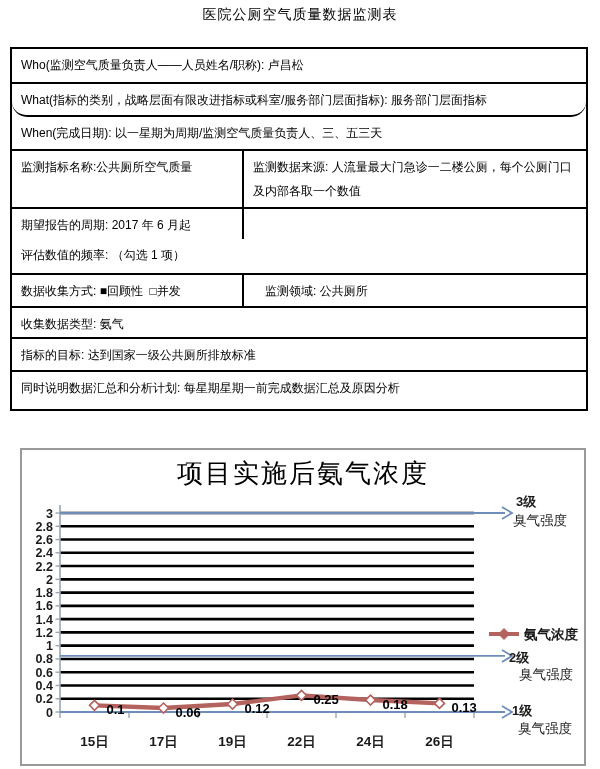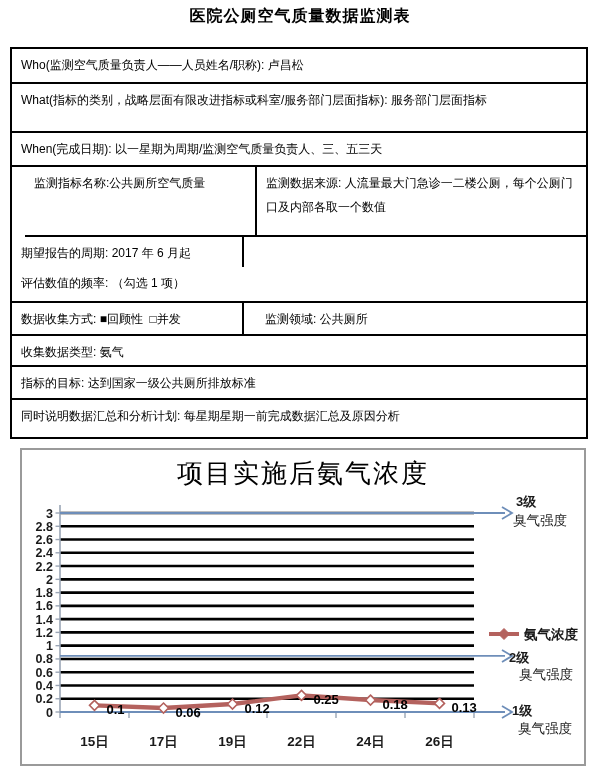--- a/index.html
+++ b/index.html
@@ -4,21 +4,21 @@
 <style>
   html,body{margin:0;padding:0;}
   body{
     width:600px;height:769px;position:relative;background:#ffffff;
     font-family:"Liberation Sans","DejaVu Sans",sans-serif;color:#000;
     overflow:hidden;
   }
   *{box-sizing:border-box;}
   .doc-title{
     position:absolute;top:6px;left:0;width:600px;text-align:center;
-    font-size:16px;font-weight:bold;letter-spacing:1px;
+    font-size:14px;font-weight:normal;letter-spacing:1px;
   }
   
   .mtable{
     position:absolute;left:10px;top:47px;width:578px;
     border:2px solid #000;background:#fff;
   }
   .trow{display:flex;border-bottom:2px solid #000;}
   .trow:last-child{border-bottom:none;}
   .tcell{flex:1;padding:4px 9px 2px 9px;overflow:hidden;}
   .tcell.fixed{flex:none;border-right:2px solid #000;}
@@ -41,31 +41,31 @@
 <body>
 
 <div class="doc-title">医院公厕空气质量数据监测表</div>
 
 <div class="mtable">
     <div class="trow" style="height: 35px;">
       <div class="tcell">
         <div class="tline">Who(监测空气质量负责人——人员姓名/职称): 卢昌松</div>
       </div>
     </div>
-    <div class="trow" style="height: 49px;">
+    <div class="trow" style="height: 33px; border-radius: 15px;">
       <div class="tcell">
         <div class="tline">What(指标的类别，战略层面有限改进指标或科室/服务部门层面指标): 服务部门层面指标</div>
       </div>
     </div>
     <div class="trow" style="height: 34px;">
       <div class="tcell">
         <div class="tline">When(完成日期): 以一星期为周期/监测空气质量负责人、三、五三天</div>
       </div>
     </div>
-    <div class="trow" style="height: 70px; margin-left: 13px;">
+    <div class="trow" style="height: 58px;">
       <div class="tcell fixed" style="width: 232px;">
         <div class="tline">监测指标名称:公共厕所空气质量</div>
       </div>
       <div class="tcell">
         <div class="tline">监测数据来源: 人流量最大门急诊一二楼公厕，每个公厕门口及内部各取一个数值</div>
       </div>
     </div>
     <div class="trow" style="height: 66px; flex-direction: column;">
       <div class="tcell fixed" style="width: 232px;">
         <div class="tline">期望报告的周期: 2017 年 6 月起</div>

